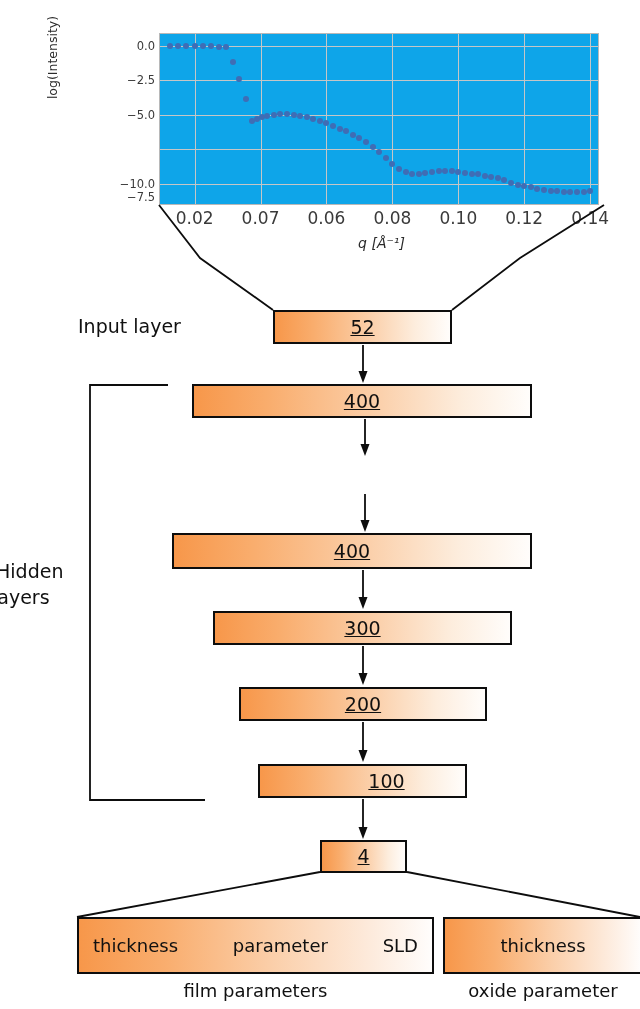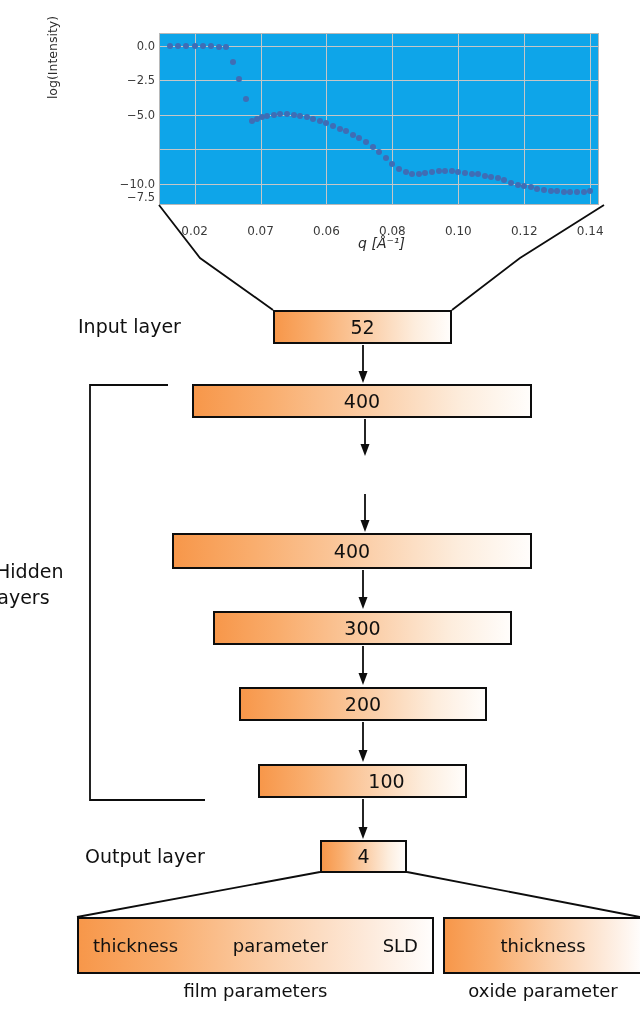--- a/index.html
+++ b/index.html
@@ -80,23 +80,23 @@
     right: 100%;
     margin-right: 5px;
     transform: translateY(-50%);
     font-size: 11.5px;
     color: #3a3a3a;
     white-space: nowrap;
   }
   .xtick {
     position: absolute;
     top: 100%;
-    margin-top: 20px;
+    margin-top: 4px;
     transform: translateX(-50%);
-    font-size: 12px;
+    font-size: 17px;
     color: #3a3a3a;
     white-space: nowrap;
   }
   .gridline-h {
     position: absolute;
     left: 0;
     width: 100%;
     height: 1px;
     background: #c6c6c6;
   }
@@ -121,20 +121,21 @@
     position: absolute;
     box-sizing: border-box;
     border: 2px solid #0d0d0d;
     background: linear-gradient(to right, #f7974a 0%, #f9ad6d 22%, #fbd0ab 55%, #fdeddd 80%, #fffdfb 100%);
     display: flex;
     align-items: center;
     justify-content: center;
     color: #101010;
     font-size: 19px;
     line-height: 1;
+    text-decoration: underline;
   }
   .out-box {
     position: absolute;
     box-sizing: border-box;
     border: 2px solid #0d0d0d;
     background: linear-gradient(to right, #f7974a 0%, #f9ae6f 25%, #fbcfaa 55%, #fdeadb 82%, #fffdfc 100%);
     display: flex;
     align-items: center;
     color: #101010;
   }
@@ -261,21 +262,20 @@
           <div class="datapoint" style="left: 416.981px; top: 158.461px; background: rgb(63, 109, 181);"></div>
           <div class="datapoint" style="left: 423.574px; top: 158.185px; background: rgb(63, 109, 181);"></div>
           <div class="datapoint" style="left: 430.167px; top: 157.494px; background: rgb(63, 109, 181);"></div>
         </div>
     </div>
   </div>
 
   <div class="side-label" style="left:78px; top:315px;">Input layer</div>
   <div class="side-label" style="left:-4px; top:560px;">Hidden</div>
   <div class="side-label" style="left:-8px; top:586px;">layers</div>
-  <div class="side-label" style="left:85px; top:845px;">Output layer</div>
 
   <div class="layer-box" style="left:273px; top:310px; width:179px; height:34px;">52</div>
 
   <div class="layer-box" style="left:192px; top:384px; width:340px; height:34px;">400</div>
 
 
   <div class="layer-box" style="left:172px; top:533px; width:360px; height:36px;">400</div>
 
   <div class="layer-box" style="left:213px; top:611px; width:299px; height:34px;">300</div>
 

